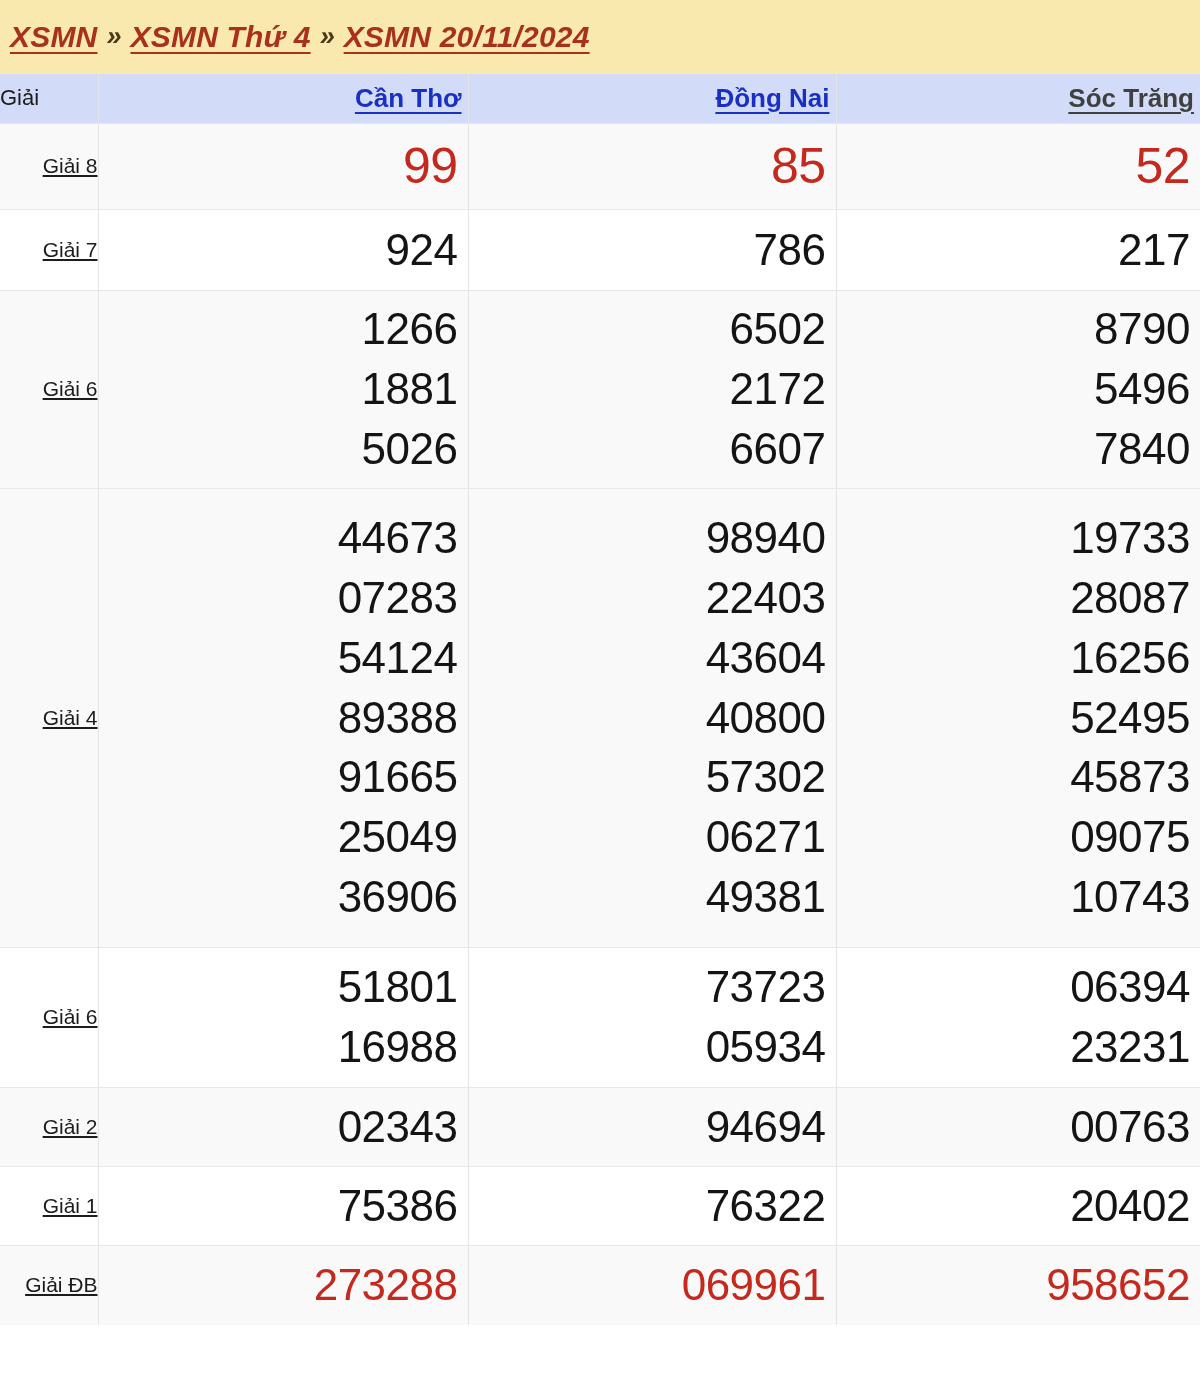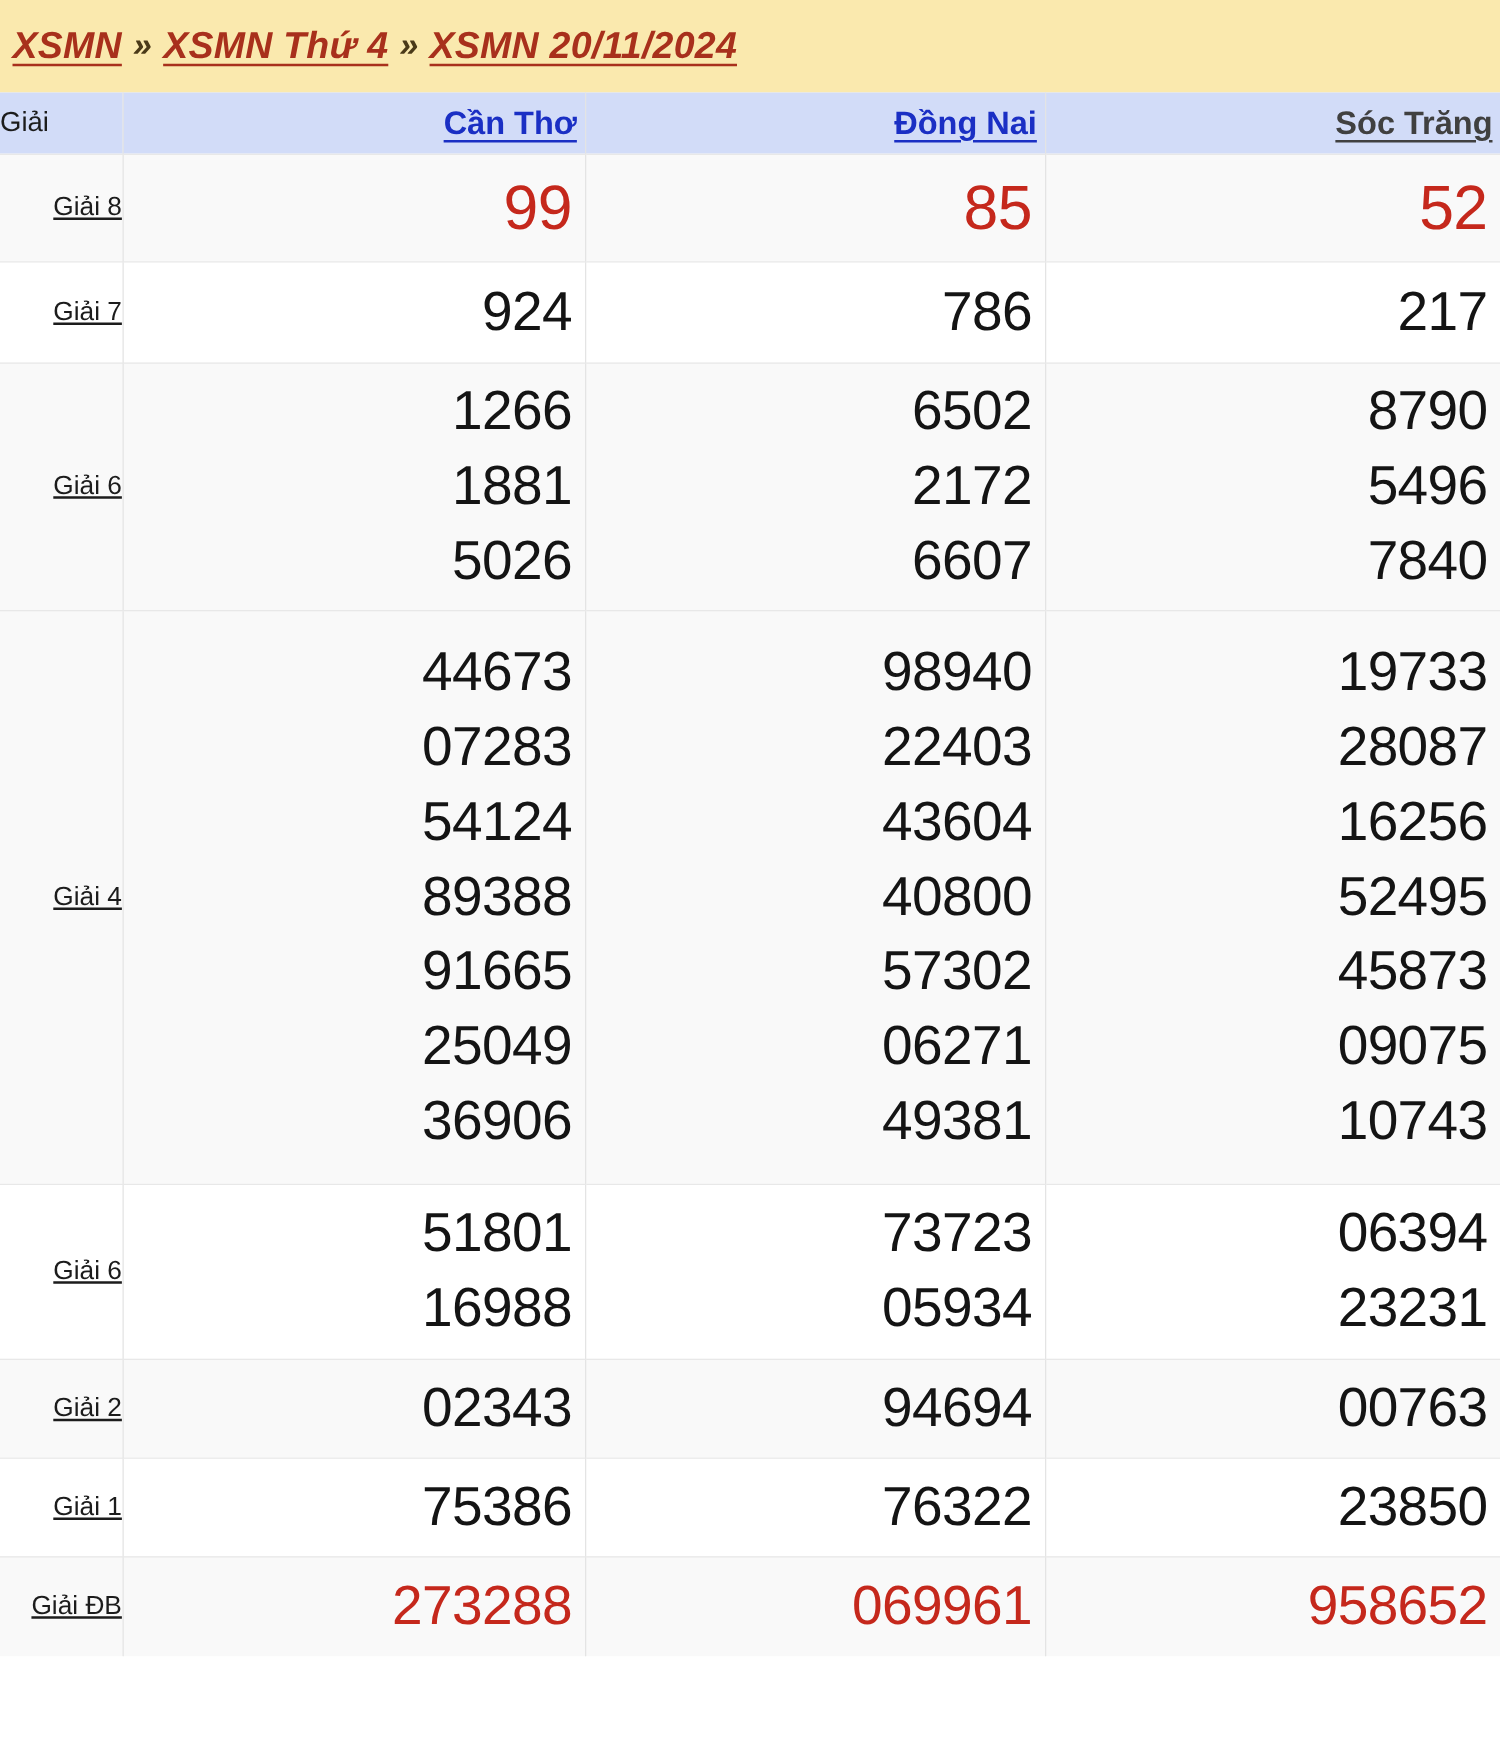--- a/index.html
+++ b/index.html
@@ -267,21 +267,21 @@
       </tr>
       <tr class="even r-g1">
         <td class="row-label">Giải 1</td>
         <td class="nums">
           <span class="num">75386</span>
         </td>
         <td class="nums">
           <span class="num">76322</span>
         </td>
         <td class="nums">
-          <span class="num">23850</span>
+          <span class="num">20402</span>
         </td>
       </tr>
       <tr class="odd r-db">
         <td class="row-label">Giải ĐB</td>
         <td class="nums">
           <span class="num red">273288</span>
         </td>
         <td class="nums">
           <span class="num red">069961</span>
         </td>

